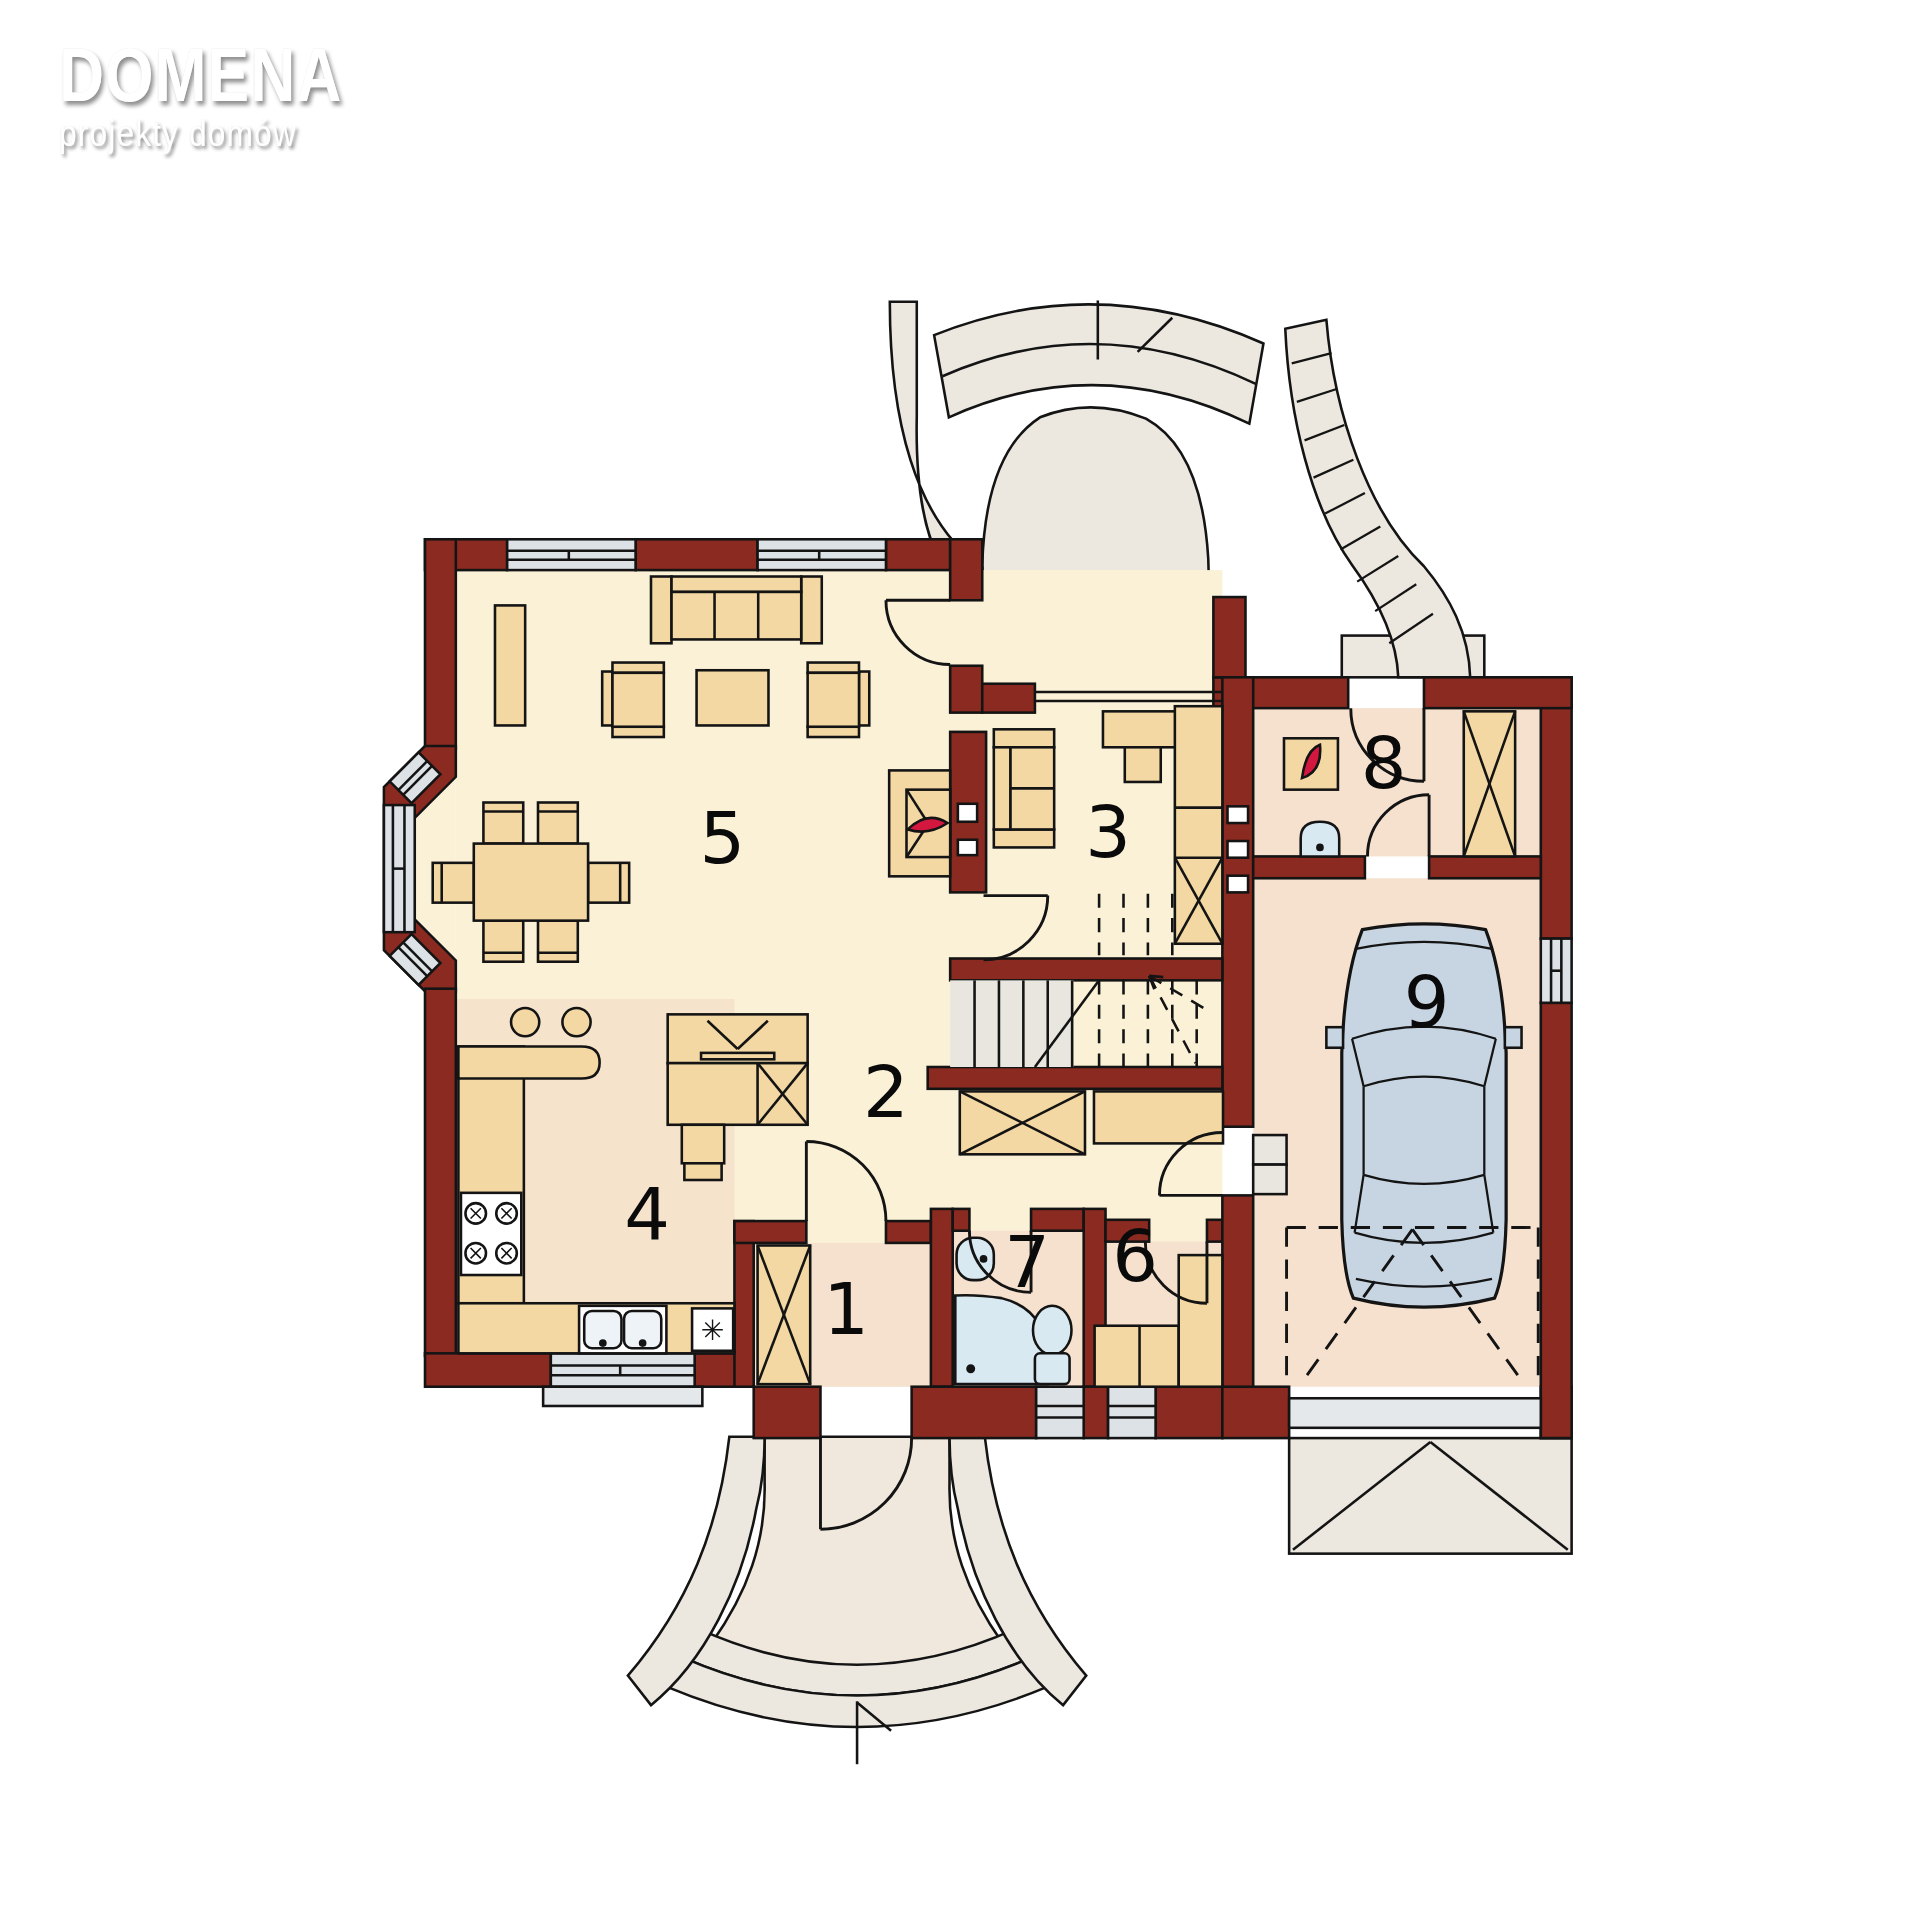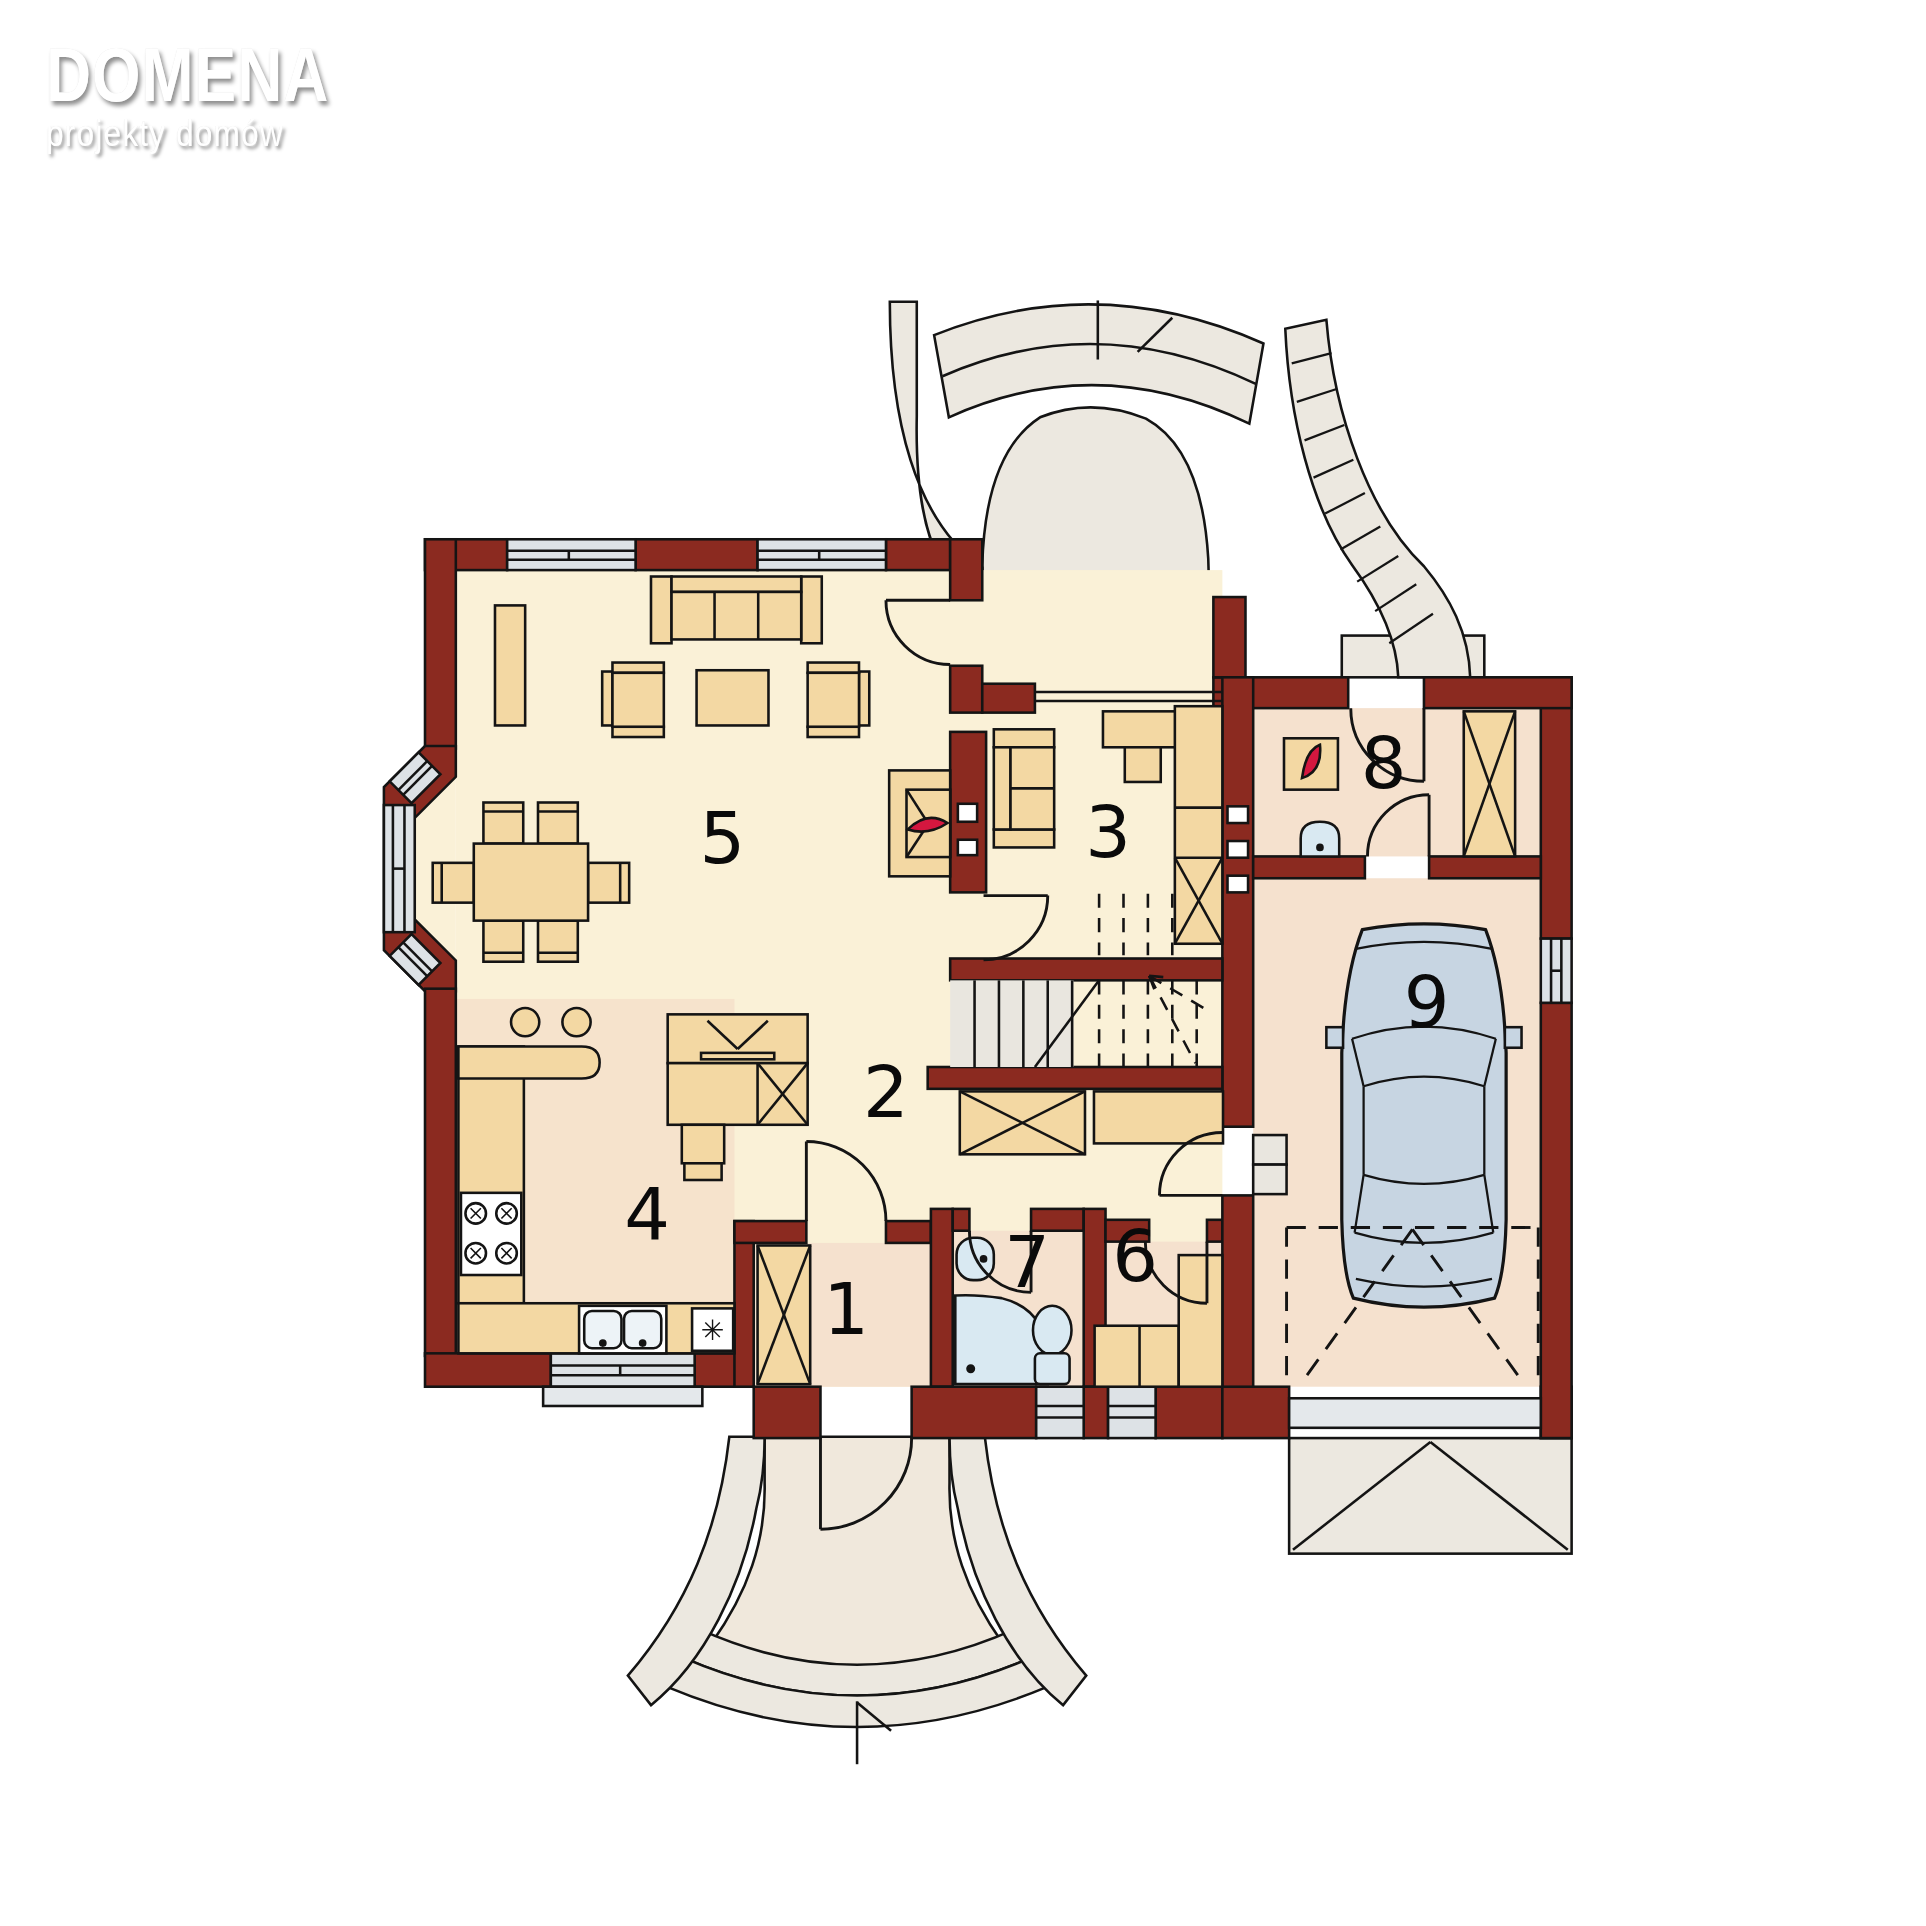--- a/index.html
+++ b/index.html
@@ -1,17 +1,17 @@
 <!DOCTYPE html>
 <html style="font-size:10.3px"><head>
 <meta charset="utf-8">
 <style>
   html,body{margin:0;padding:0;background:#ffffff;}
   body{width:1926px;height:1926px;position:relative;font-family:"Liberation Sans",sans-serif;}
-  .logo{position:absolute;left:46px;top:37px;}
+  .logo{position:absolute;left:59px;top:37px;}
   .logo-title{
     font-family:"Liberation Sans",sans-serif;font-weight:bold;font-size:76px;line-height:1;
     color:#ffffff;letter-spacing:1.3px;transform:scaleX(0.82);transform-origin:left top;
     text-shadow:0 0 0.6px #e0e0e0, 3.2px 3.9px 4.5px #8f8f8f;
   }
   .logo-sub{
     font-family:"Liberation Sans",sans-serif;font-weight:normal;font-size:36px;line-height:1.15;
     color:#ffffff;letter-spacing:1.3px;transform:scaleX(0.88);transform-origin:left top;
     text-shadow:0 0 0.6px #e0e0e0, 2.6px 3.2px 3.9px #8f8f8f;
   }

